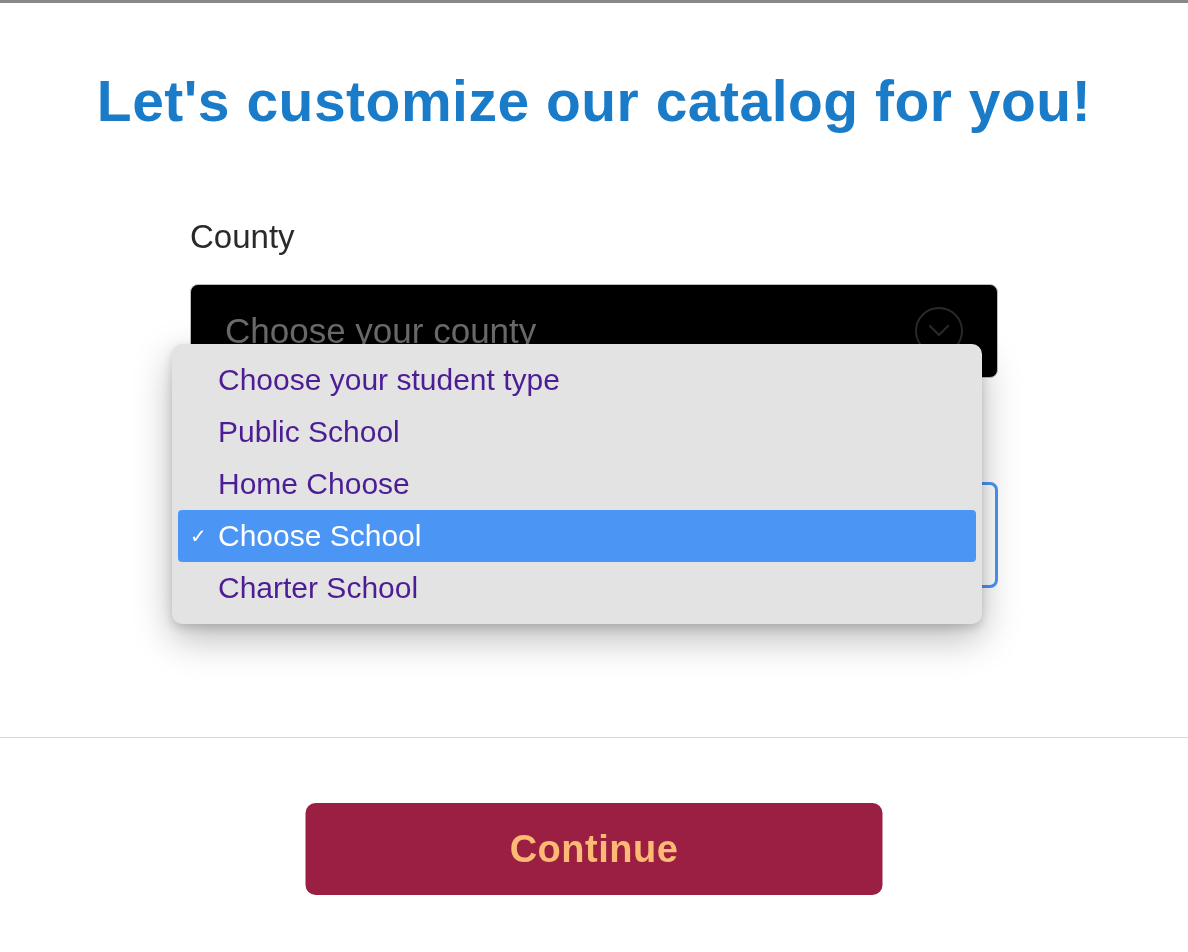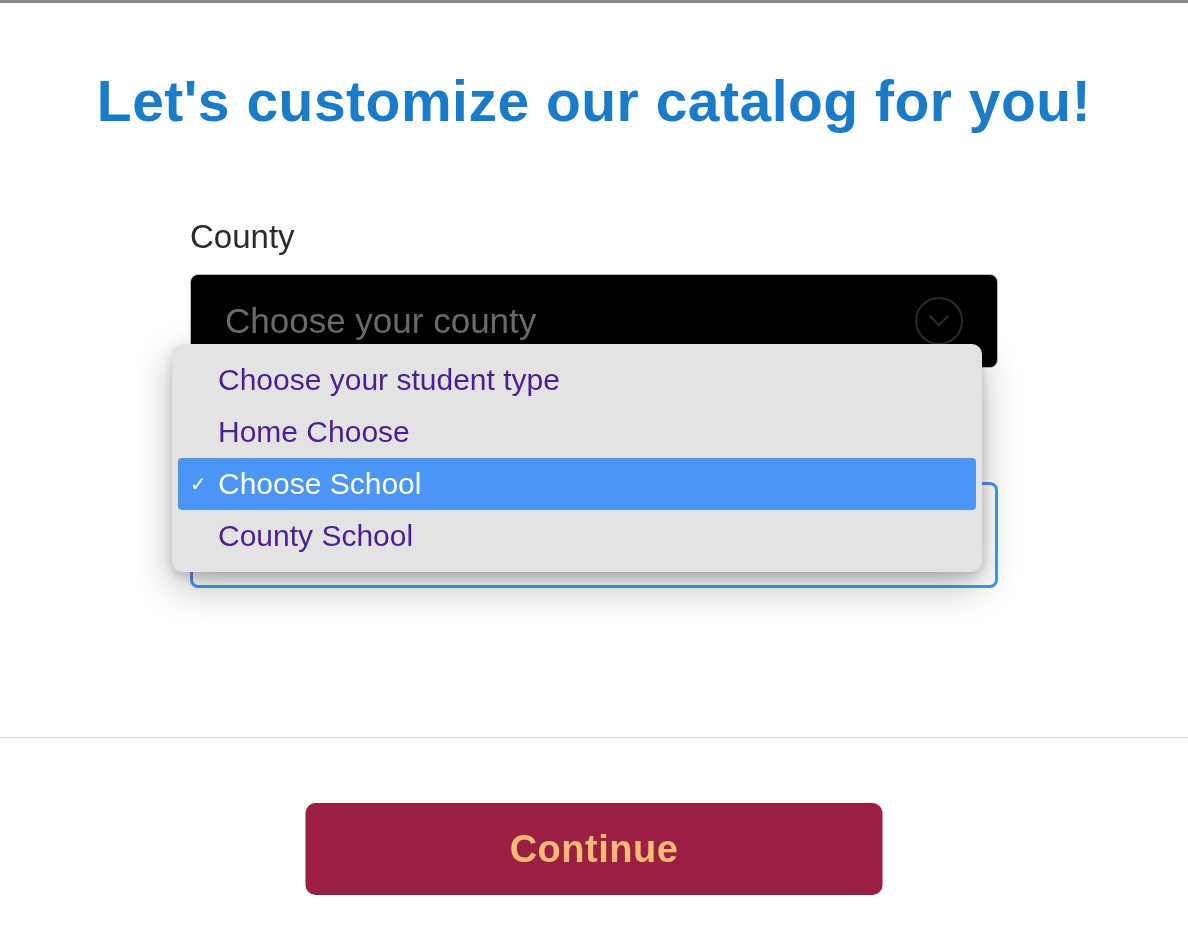--- a/index.html
+++ b/index.html
@@ -30,21 +30,21 @@
     .form-area {
       width: 808px;
       margin: 78px auto 0;
       position: relative;
     }
 
     .field-label {
       color: #2a2a2a;
       font-size: 33px;
       font-weight: 500;
-      margin-bottom: 18px;
+      margin-bottom: 28px;
     }
 
     .select-box {
       width: 100%;
       height: 94px;
       border: 1.5px solid #bcbcbc;
       border-radius: 8px;
       background: #000000;
       display: flex;
       align-items: center;
@@ -175,29 +175,33 @@
 
   <div class="underlay-select"></div>
 
   <div class="dropdown-panel">
     <div class="dropdown-option">
 
       <span>Choose your student type</span>
     </div>
     <div class="dropdown-option">
 
+      <span>Public School</span>
+    </div>
+    <div class="dropdown-option">
+
       <span>Home Choose</span>
     </div>
     <div class="dropdown-option selected">
       <span class="checkmark">✓</span>
       <span>Choose School</span>
     </div>
     <div class="dropdown-option">
 
-      <span>County School</span>
+      <span>Charter School</span>
     </div>
   </div>
 
 </div>
 
 <div class="divider-line"></div>
 
 <button class="continue-button">Continue</button>
 
 </body></html>

